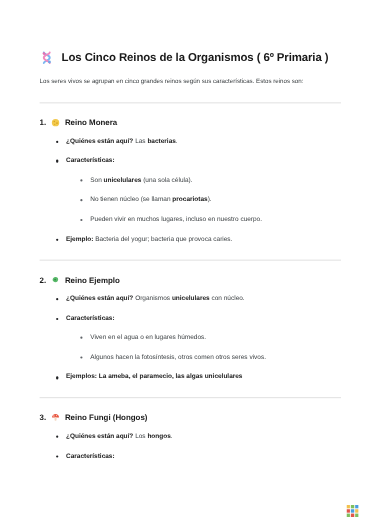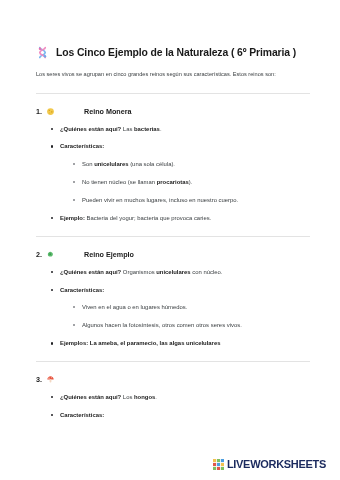--- a/index.html
+++ b/index.html
@@ -76,21 +76,21 @@
     font-weight: bold;
     color: #1a1a1a;
     margin: 0 0 9px 0;
   }
   .sec-num { font-weight: bold; }
   .sec-emoji {
     width: 9px; height: 9px; flex: 0 0 9px;
     display: inline-block;
   }
   .sec-emoji svg { display: block; width: 9px; height: 9px; }
-  .sec-title { font-weight: bold; margin-left: 25px; }
+  .sec-title { font-weight: bold; }
 
   
   ul.lvl1 {
     list-style: none;
     margin: 0;
     padding: 0 0 0 24px;
   }
   ul.lvl1 > li {
     position: relative;
     font-size: 5.9px;
@@ -169,21 +169,21 @@
 
   <div class="doc-title">
     <span class="title-emoji">
       <svg viewBox="0 0 24 24">
         <path d="M7 3c0 4 10 4 10 9s-10 5-10 9" stroke="#7ab6f0" stroke-width="3.2" fill="none" stroke-linecap="round"></path>
         <path d="M17 3c0 4-10 4-10 9s10 5 10 9" stroke="#f08ac0" stroke-width="3.2" fill="none" stroke-linecap="round"></path>
         <circle cx="7.5" cy="5" r="2.4" fill="#e86fb0"></circle>
         <circle cx="16.5" cy="19" r="2.4" fill="#6fa8e8"></circle>
       </svg>
     </span>
-    <span class="title-text">Los Cinco Ejemplo de la Naturaleza ( 6º Primaria )</span>
+    <span class="title-text">Los Cinco Reinos de la Organismos ( 6º Primaria )</span>
   </div>
 
   <p class="intro">Los seres vivos se agrupan en cinco grandes reinos según sus características. Estos reinos son:</p>
 
   <hr class="divider">
 
   <div class="section">
     <div class="section-head">
       <span class="sec-num">1.</span>
       <span class="sec-emoji">
@@ -252,20 +252,21 @@
     <div class="section-head">
       <span class="sec-num">3.</span>
       <span class="sec-emoji">
         <svg viewBox="0 0 24 24">
           <path d="M3.5 12c0-5 4-8.5 8.5-8.5S20.5 7 20.5 12z" fill="#e8543f"></path>
           <circle cx="8" cy="8.5" r="1.6" fill="#fbe3d8"></circle>
           <circle cx="14.5" cy="7.5" r="1.3" fill="#fbe3d8"></circle>
           <rect x="9.6" y="11.5" width="4.8" height="8.5" rx="2" fill="#f2d7c2"></rect>
         </svg>
       </span>
+      <span class="sec-title">Reino Fungi (Hongos)</span>
     </div>
 
     <ul class="lvl1">
       <li>
         <span class="b">¿Quiénes están aquí?</span><span> Los </span><span class="b">hongos</span><span>.</span>
       </li>
       <li>
         <span class="b">Características:</span>
       </li>
     </ul>
@@ -276,16 +277,15 @@
       <rect x="0" y="0" width="3.4" height="3.4" fill="#f2c14e"></rect>
       <rect x="4.3" y="0" width="3.4" height="3.4" fill="#7fbf5f"></rect>
       <rect x="8.6" y="0" width="3.4" height="3.4" fill="#4a9de0"></rect>
       <rect x="0" y="4.3" width="3.4" height="3.4" fill="#e0574a"></rect>
       <rect x="4.3" y="4.3" width="3.4" height="3.4" fill="#4a9de0"></rect>
       <rect x="8.6" y="4.3" width="3.4" height="3.4" fill="#f2c14e"></rect>
       <rect x="0" y="8.6" width="3.4" height="3.4" fill="#7fbf5f"></rect>
       <rect x="4.3" y="8.6" width="3.4" height="3.4" fill="#e0574a"></rect>
       <rect x="8.6" y="8.6" width="3.4" height="3.4" fill="#7fbf5f"></rect>
     </svg>
-    <span class="lw-text">LIVEWORKSHEETS</span>
   </div>
 
 </div>
 
 </body></html>

